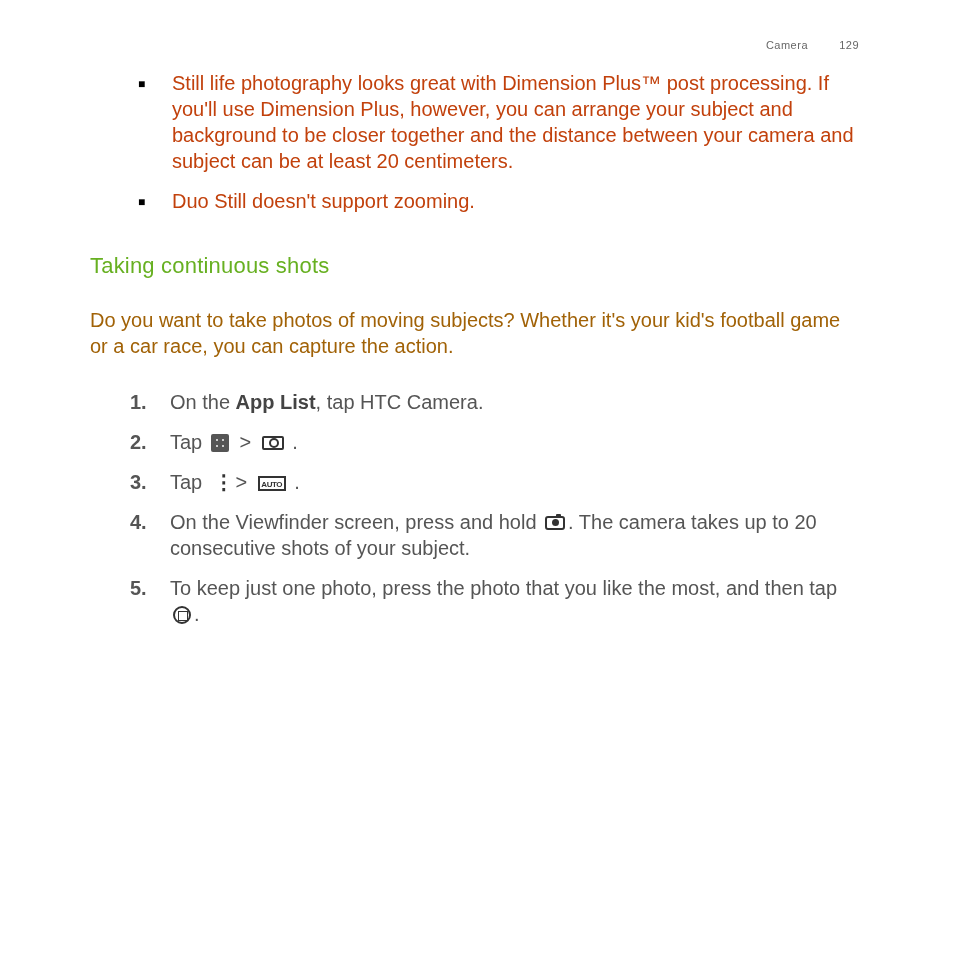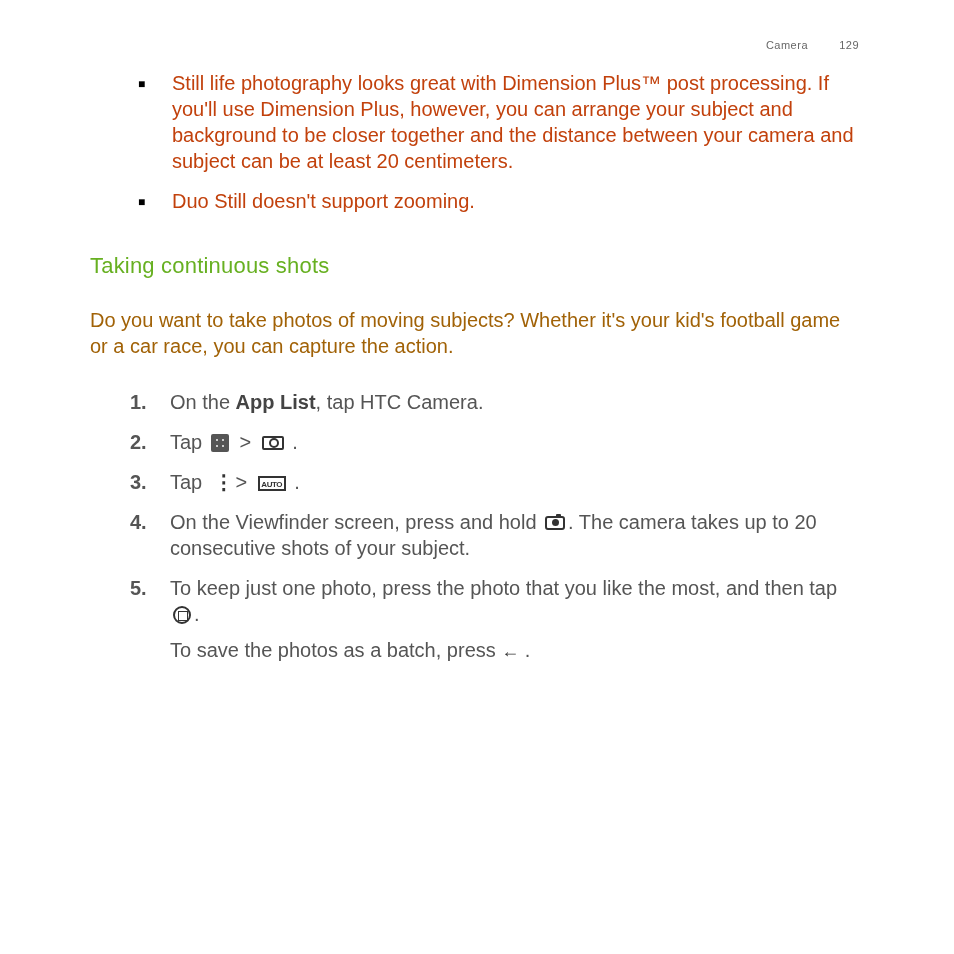--- a/index.html
+++ b/index.html
@@ -258,21 +258,18 @@
       <div class="number-marker">4.</div>
       <div class="item-text">
         <span>On the Viewfinder screen, press and hold </span><span class="inline-icon shutter-icon"></span><span>. The camera takes up to 20 consecutive shots of your subject.</span>
       </div>
     </div>
 
     <div class="ordered-item">
       <div class="number-marker">5.</div>
       <div class="item-text">
         <span>To keep just one photo, press the photo that you like the most, and then tap </span><span class="inline-icon save-icon"></span><span>.</span>
-        <div class="item-sub">
-          <span>To save the photos as a batch, press </span><span class="back-arrow">←</span><span> .</span>
-        </div>
       </div>
     </div>
 
   </div>
 
 </div>
 
 </body></html>

